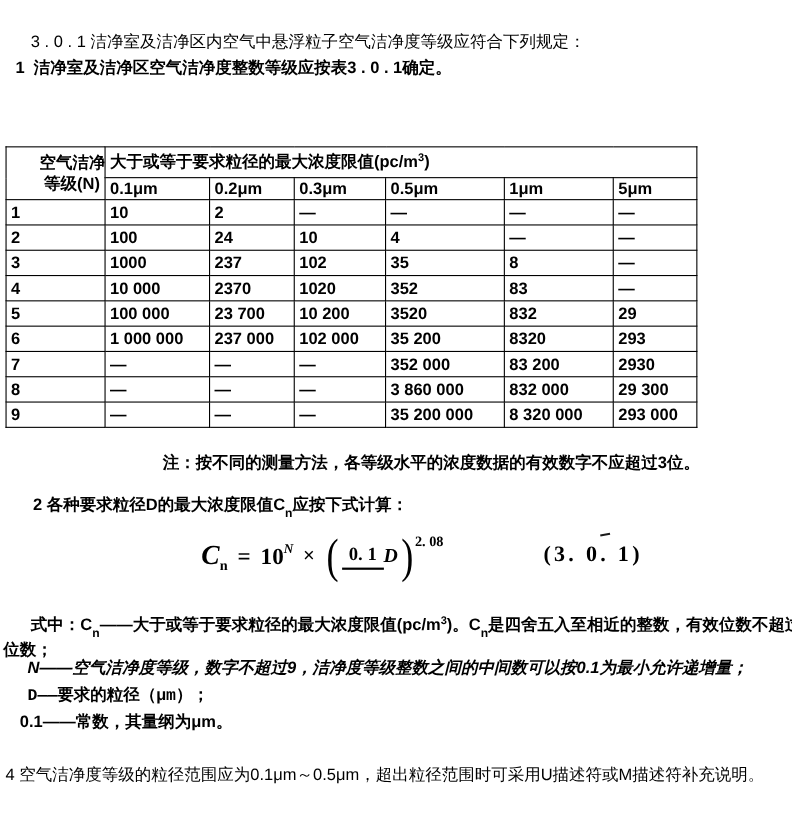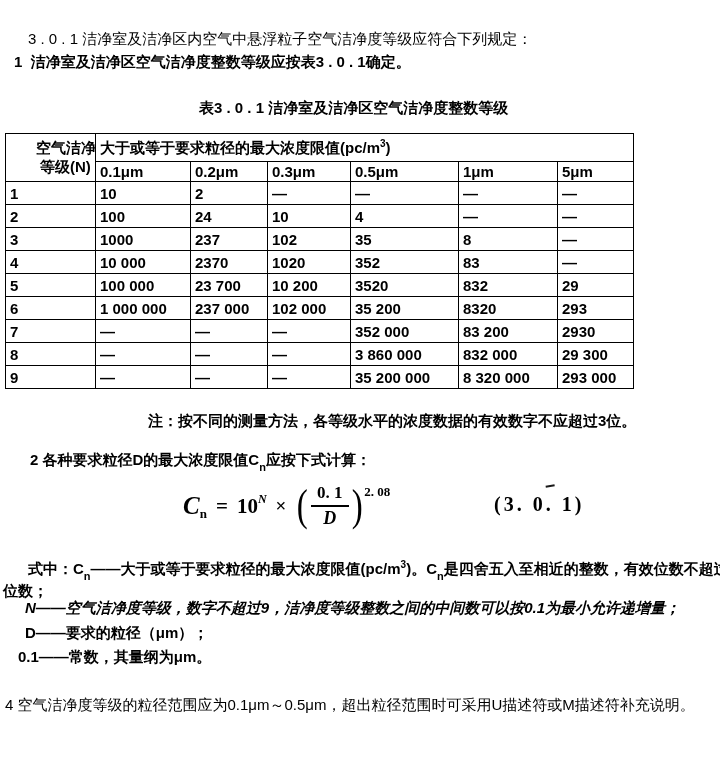--- a/index.html
+++ b/index.html
@@ -34,42 +34,41 @@
     display:flex;align-items:center;height:50px;
     font-family:"Liberation Serif",serif;font-weight:bold;white-space:pre;
   }
   .f-var{font-style:italic;font-size:25px;}
   .f-sub{font-size:13px;margin-top:16px;}
   .f-eq{font-size:21px;margin:0 9px;}
   .f-num10{font-size:21px;}
   .f-supN{font-style:italic;font-size:12px;margin-bottom:13px;}
   .f-times{font-size:19px;margin:0 9px;}
   .f-paren{font-size:44px;font-weight:400;line-height:0.85;transform:scaleX(.75);}
-  .frac{display:inline-flex;flex-direction:column;align-items:center;margin:0 1px;}
+  .frac{display:inline-flex;flex-direction:row;align-items:flex-start;margin:0 1px;}
   .frac .fr-num{font-size:17px;border-bottom:2px solid #000;padding:0 6px 2px;}
   .frac .fr-den{font-style:italic;font-size:18px;padding-top:1px;}
   .f-pow{font-size:13px;align-self:flex-start;margin-top:3px;}
   .f-no{font-family:"Liberation Serif",serif;font-weight:bold;font-size:20px;letter-spacing:3px;}
   .artifact{
     position:absolute;left:546px;top:485px;width:9px;height:4px;
     border-top:2px solid #1a1a1a;transform:rotate(-10deg);
   }
 
   .wrapline{white-space:pre;}
 </style>
 </head>
 <body>
 
 <div class="page">
 
   <div class="abs t15" style="left:28px;top:30px;">3 . 0 . 1 洁净室及洁净区内空气中悬浮粒子空气洁净度等级应符合下列规定：</div>
 
   <div class="abs t15 b" style="left:14px;top:53px;">1  洁净室及洁净区空气洁净度整数等级应按表3 . 0 . 1确定。</div>
 
-  <div class="abs t15 b" style="left:199px;top:99px;">表3 . 0 . 1 洁净室及洁净区空气洁净度整数等级</div>
 
   <table class="grid" style="position:absolute;left:5px;top:133px;width:628px;">
     <colgroup>
       <col style="width:90px">
         <col style="width:95px">
         <col style="width:77px">
       <col style="width:83px">
         <col style="width:108px">
         <col style="width:99px">
       <col style="width:76px">
@@ -185,20 +184,20 @@
   </div>
   <div class="abs f-no" style="left:494px;top:493px;">(3. 0. 1)</div>
   <div class="artifact"></div>
 
   <div class="abs t15 b wrapline" style="left:28px;top:556px;"><span>式中：C</span><span class="subn">n</span><span>——大于或等于要求粒径的最大浓度限值(pc/m</span><sup class="sup3">3</sup><span>)。C</span><span class="subn">n</span><span>是四舍五入至相近的整数，有效位数不超过三</span></div>
 
   <div class="abs t15 b" style="left:3px;top:582px;">位数；</div>
 
   <div class="abs t15 b" style="left:25px;top:599px;font-style:italic;">N——空气洁净度等级，数字不超过9，洁净度等级整数之间的中间数可以按0.1为最小允许递增量；</div>
 
-  <div class="abs t15 b" style="left:25px;top:624px;">D——要求的粒径（μm）；</div>
+  <div class="abs t15 b" style="left:25px;top:624px;font-family:Liberation Mono, monospace;">D——要求的粒径（μm）；</div>
 
   <div class="abs t15 b" style="left:18px;top:648px;">0.1——常数，其量纲为μm。</div>
 
 
   <div class="abs t15" style="left:5px;top:696px;">4 空气洁净度等级的粒径范围应为0.1μm～0.5μm，超出粒径范围时可采用U描述符或M描述符补充说明。</div>
 
 </div>
 
 </body></html>

